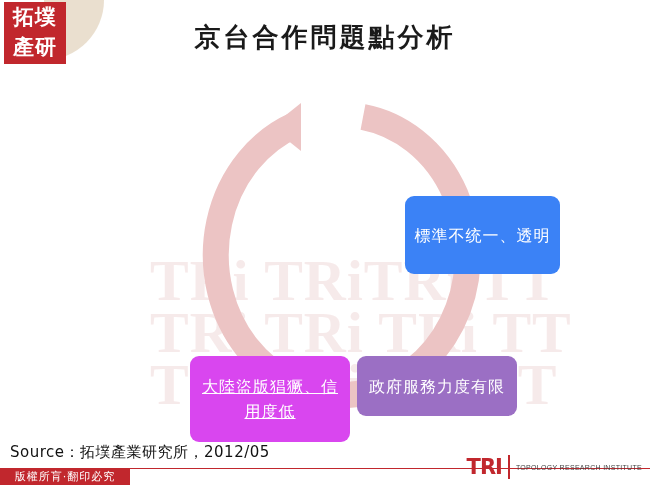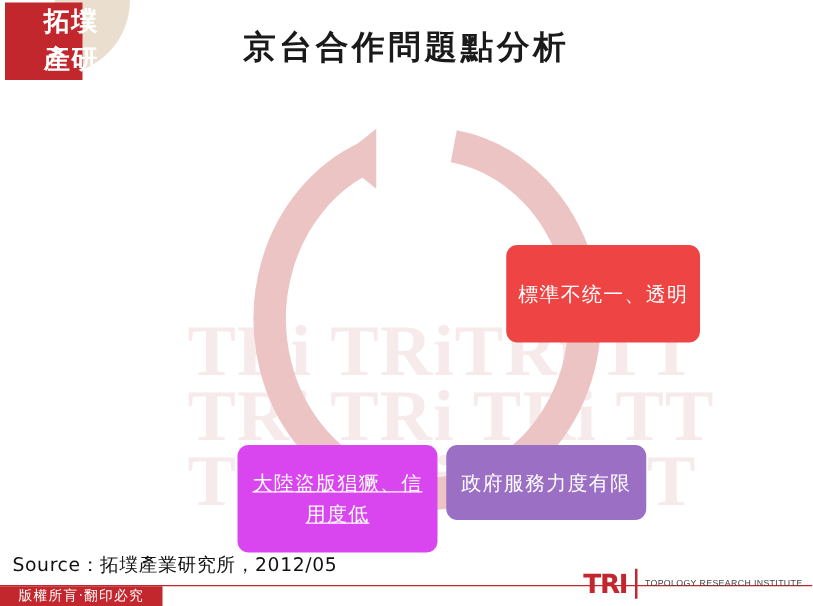--- a/index.html
+++ b/index.html
@@ -63,21 +63,20 @@
     top: 2px;
     width: 62px;
     height: 62px;
     color: #ffffff;
     font-family: "DejaVu Sans", sans-serif;
     font-weight: bold;
     font-size: 21px;
     line-height: 30px;
     text-align: center;
     letter-spacing: 1px;
-    padding-left: 22px;
   }
   .logo-tan {
     position: absolute;
     left: 44px;
     top: 0px;
     width: 60px;
     height: 60px;
     background: #d8c4a8;
     opacity: 0.55;
     border-bottom-right-radius: 60px;
@@ -120,21 +119,21 @@
     display: flex;
     align-items: center;
     justify-content: center;
     text-align: center;
     line-height: 25px;
     z-index: 4;
     box-sizing: border-box;
     padding: 4px 8px;
   }
   #box-info     { left: 273px; top: 97px;  width: 160px; height: 70px;  background: #e8534e; }
-  #box-standard { left: 405px; top: 196px; width: 155px; height: 78px;  background: #ef4444; }
+  #box-standard { left: 405px; top: 196px; width: 155px; height: 78px;  background: #3b82f6; }
   #box-local    { left: 138px; top: 200px; width: 155px; height: 65px;  background: #f0933c; }
   #box-gov      { left: 357px; top: 356px; width: 160px; height: 60px;  background: #9b6fc4; }
   #box-piracy   { left: 190px; top: 356px; width: 160px; height: 86px;  background: #d946ef; text-decoration: underline; }
 
   
   .source-line {
     position: absolute;
     left: 10px;
     top: 443px;
     font-family: "DejaVu Sans", sans-serif;

